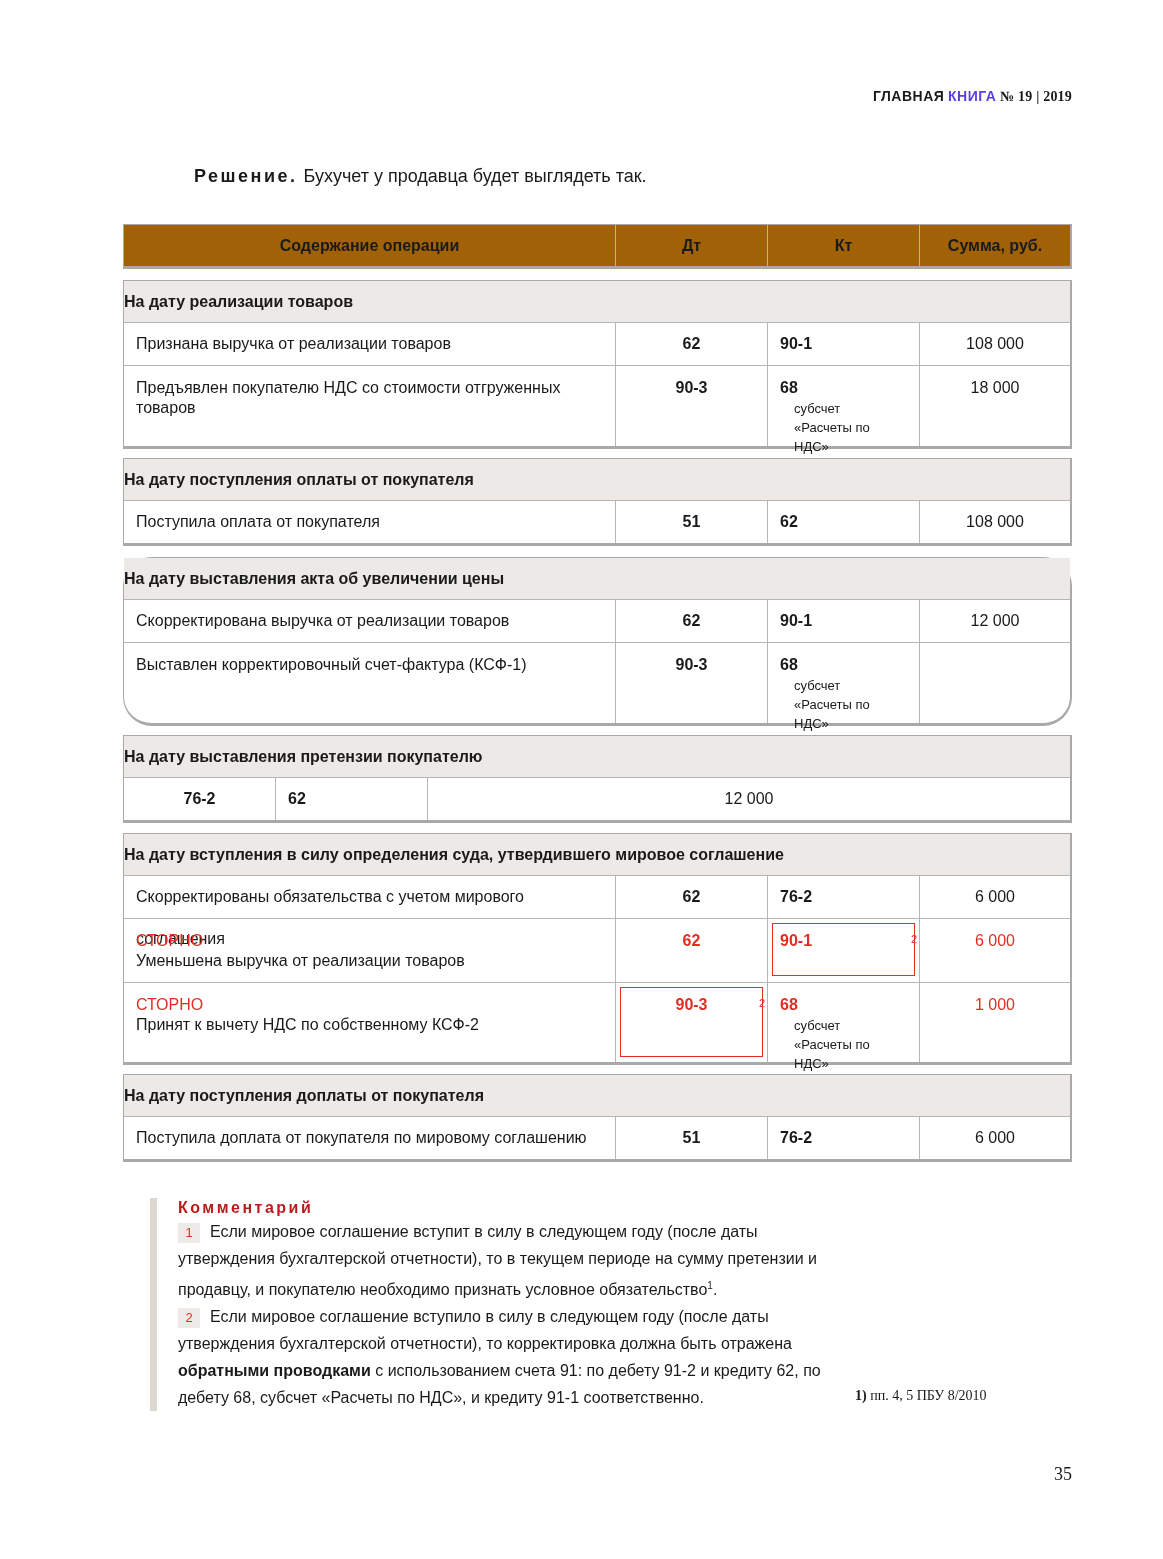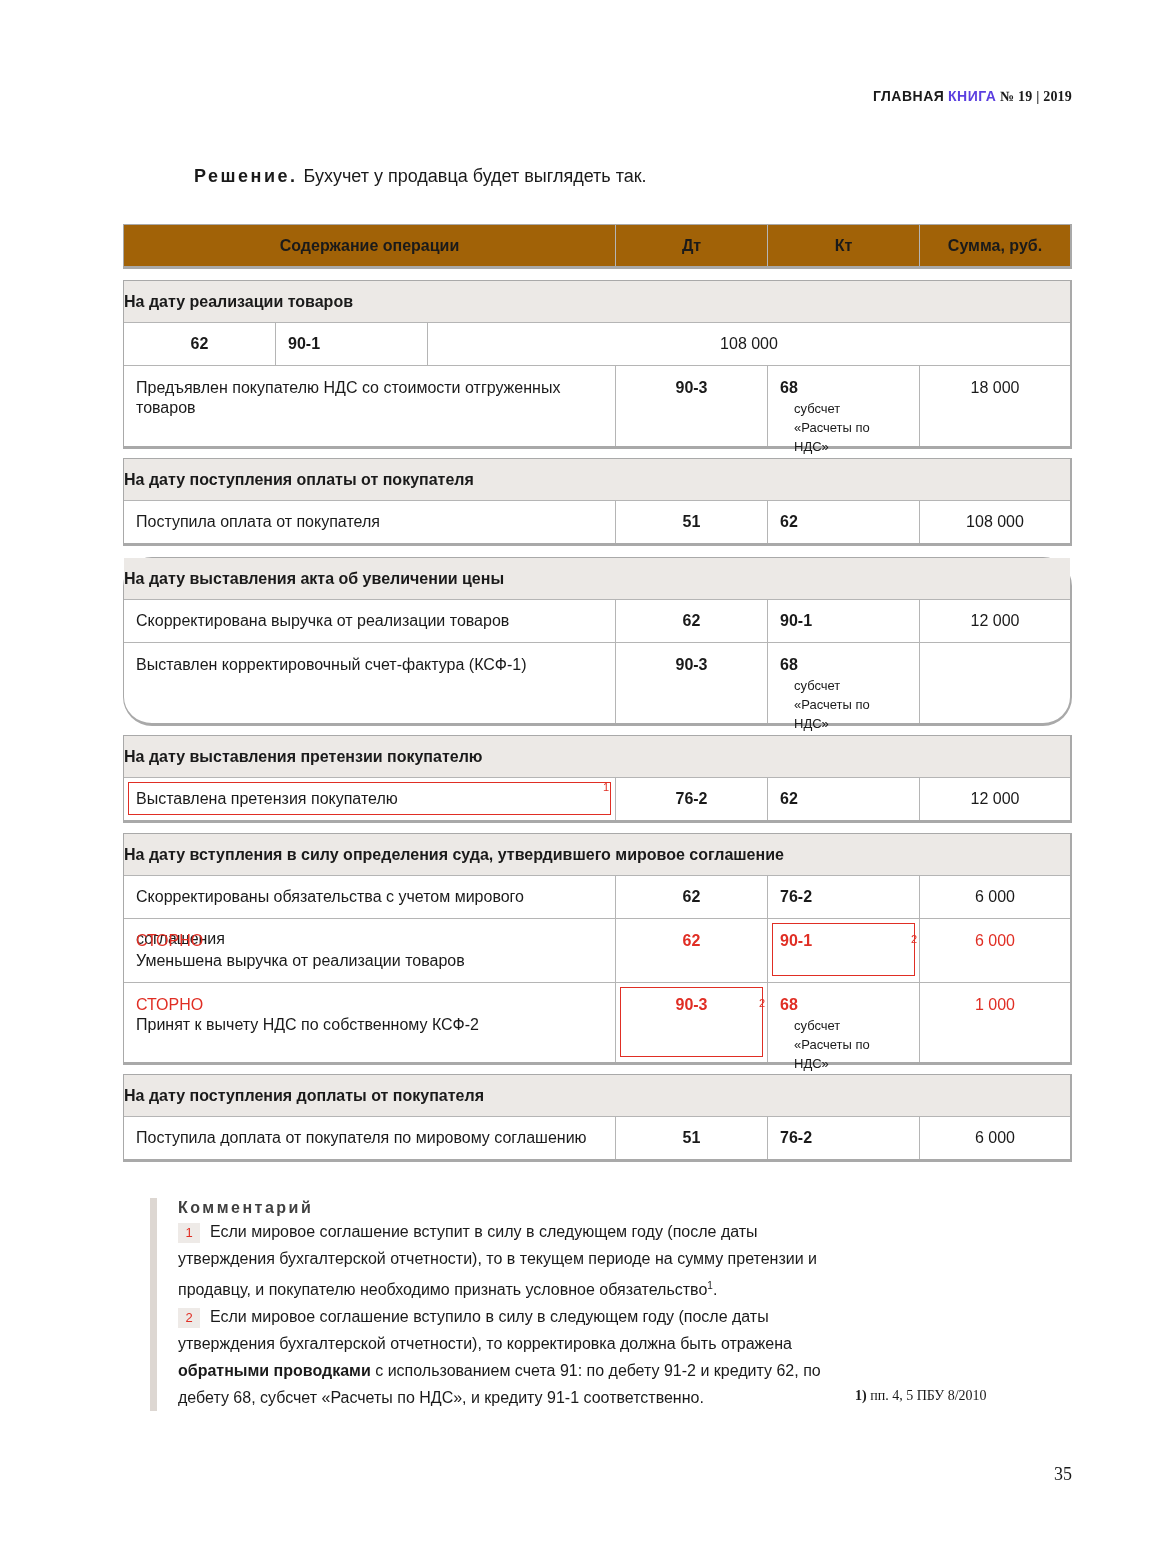--- a/index.html
+++ b/index.html
@@ -24,21 +24,21 @@
   .hdr .cell { font-weight: bold; text-align: center; height: 41px; line-height: 41px; font-size: 16px; }
   .sect { background: #ece9e6; height: 41px; line-height: 41px; text-align: center; font-weight: bold; font-size: 16px; }
   .r1 .cell { height: 42px; line-height: 42px; }
   .rtall .cell { padding-top: 12px; line-height: 20px; }
   .sub { display: block; font-weight: normal; font-size: 13px; line-height: 19px; margin-top: 1px; }
   .red { color: #e02e24; }
   .redbox { position: absolute; border: 1.5px solid #e02e24; box-sizing: border-box; }
   .mark { position: absolute; color: #e02e24; font-size: 11px; font-weight: normal; }
 
   .comment { position: absolute; left: 150px; top: 1198px; width: 680px; border-left: 7px solid #ddd7d2; padding-left: 21px; box-sizing: border-box; }
-  .comment h4 { margin: 0; color: #404040; font-size: 16px; letter-spacing: 2.5px; font-weight: bold; line-height: 20px; }
+  .comment h4 { margin: 0; color: #b91c1c; font-size: 16px; letter-spacing: 2.5px; font-weight: bold; line-height: 20px; }
   .comment p { margin: 0; font-size: 16px; line-height: 27px; }
   .num { display: inline-block; background: #eeeae7; color: #e02e24; font-size: 13px; width: 22px; text-align: center; line-height: 20px; margin-right: 10px; }
   .footnote { position: absolute; left: 855px; top: 1388px; font-family: "Liberation Serif", serif; font-size: 14px; }
   .pagenum { position: absolute; right: 91px; top: 1464px; font-family: "Liberation Serif", serif; font-size: 18px; }
 </style>
 </head>
 <body>
 
 <div class="masthead">
   <span class="m1">ГЛАВНАЯ</span>
@@ -55,20 +55,21 @@
     <div class="cell c1">Содержание операции</div>
     <div class="cell c2">Дт</div>
     <div class="cell c3">Кт</div>
     <div class="cell c4">Сумма, руб.</div>
   </div>
 </div>
 
 <div class="tbl" style="top:280px;">
   <div class="row sect">На дату реализации товаров</div>
   <div class="row r1">
+    <div class="cell c1">Признана выручка от реализации товаров</div>
     <div class="cell c2">62</div>
     <div class="cell c3">90-1</div>
     <div class="cell c4">108 000</div>
   </div>
   <div class="row rtall" style="height:80px;">
     <div class="cell c1">Предъявлен покупателю НДС со стоимости отгруженных товаров</div>
     <div class="cell c2">90-3</div>
     <div class="cell c3"><span>68</span><span class="sub" style="padding:0 14px;">субсчет «Расчеты по НДС»</span></div>
     <div class="cell c4">18 000</div>
   </div>
@@ -95,25 +96,20 @@
   <div class="row rtall" style="height:80px;">
     <div class="cell c1">Выставлен корректировочный счет-фактура (КСФ-1)</div>
     <div class="cell c2">90-3</div>
     <div class="cell c3"><span>68</span><span class="sub" style="padding:0 14px;">субсчет «Расчеты по НДС»</span></div>
   </div>
 </div>
 
 <div class="tbl" style="top:735px;">
   <div class="row sect">На дату выставления претензии покупателю</div>
   <div class="row r1">
-    <div class="cell c1">
-      <span>Выставлена претензия покупателю</span>
-      <div class="redbox" style="left:4px; top:4px; width:483px; height:33px;"></div>
-      <span class="mark" style="right:6px; top:-12px;">1</span>
-    </div>
     <div class="cell c2">76-2</div>
     <div class="cell c3">62</div>
     <div class="cell c4">12 000</div>
   </div>
 </div>
 
 <div class="tbl" style="top:833px;">
   <div class="row sect">На дату вступления в силу определения суда, утвердившего мировое соглашение</div>
   <div class="row r1">
     <div class="cell c1">Скорректированы обязательства с учетом мирового соглашения</div>

